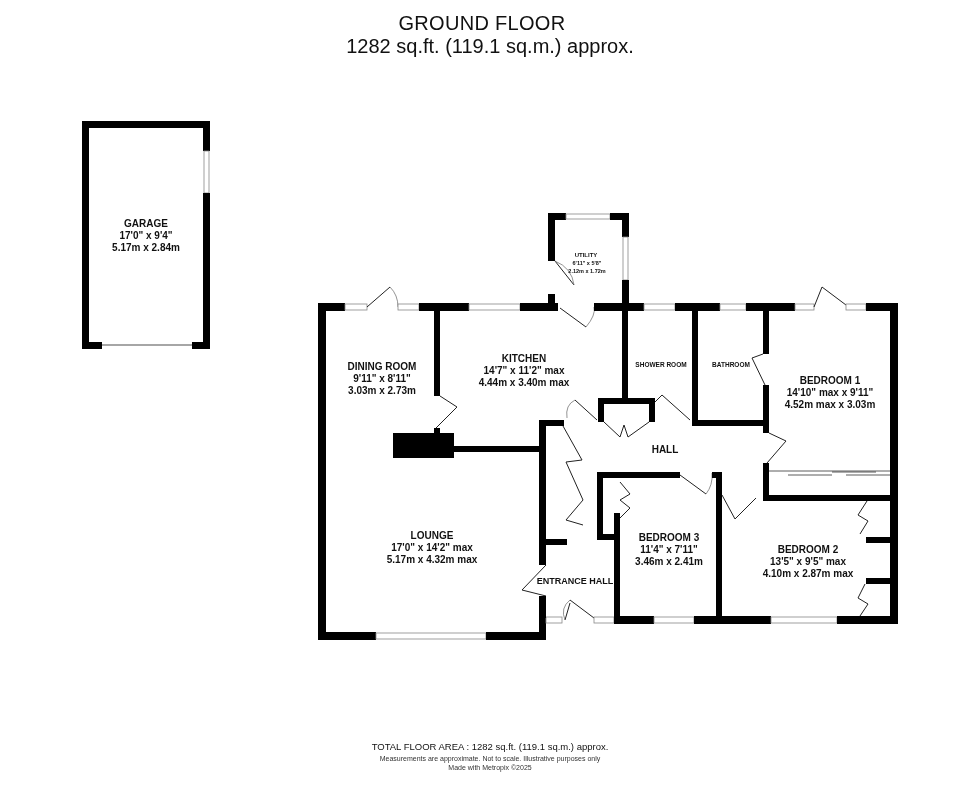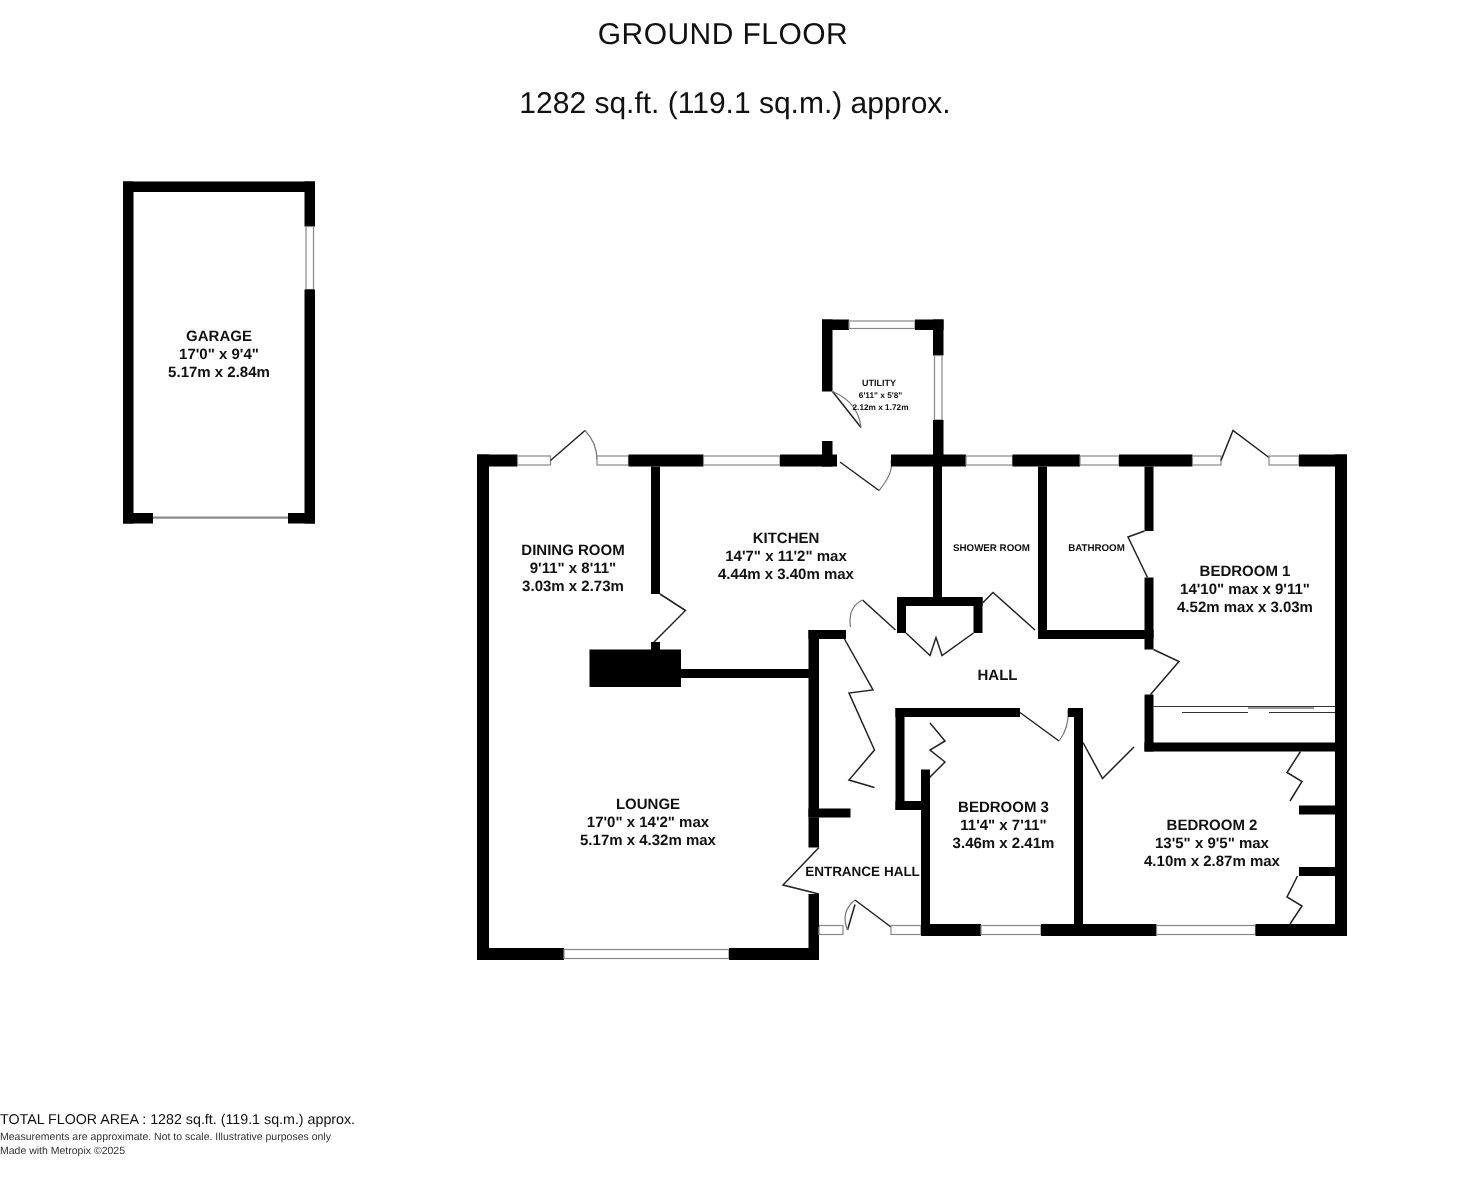--- a/index.html
+++ b/index.html
@@ -1,26 +1,26 @@
 <!DOCTYPE html>
 <html><head>
 <meta charset="utf-8">
 <style>
   html, body { margin:0; padding:0; background:#ffffff; }
   body { width:980px; height:800px; position:relative; overflow:hidden; font-family:"Liberation Sans", sans-serif; color:#111; }
   .hdr { position:absolute; left:0; width:980px; text-align:center; }
   #title { top:12px; font-size:20px; letter-spacing:0.3px; left:-8px; }
-  #subtitle { top:35px; font-size:20px; left:0px;margin-top:23px; }
+  #subtitle { top:35px; font-size:20px; left:0px; }
   svg { position:absolute; left:0; top:0; }
   .wall { fill:#000; }
   .win { fill:#fff; stroke:#888; stroke-width:0.8; }
   .door { fill:none; stroke:#222; stroke-width:1; }
   .arc { fill:none; stroke:#777; stroke-width:0.8; }
   .lbl { font-family:"Liberation Sans", sans-serif; font-weight:bold; fill:#111; text-anchor:middle; }
-  .foot { position:absolute; left:0; width:980px; }
+  .foot { position:absolute; left:0; width:980px; text-align:center; }
   #foot1 { top:741px; font-size:9.5px; }
   #foot2 { top:755px; font-size:7px; color:#333; }
   #foot3 { top:764px; font-size:7px; color:#333; }
 </style>
 </head>
 <body>
 
 <div id="title" class="hdr">GROUND FLOOR</div>
 <div id="subtitle" class="hdr">1282 sq.ft. (119.1 sq.m.) approx.</div>
 

